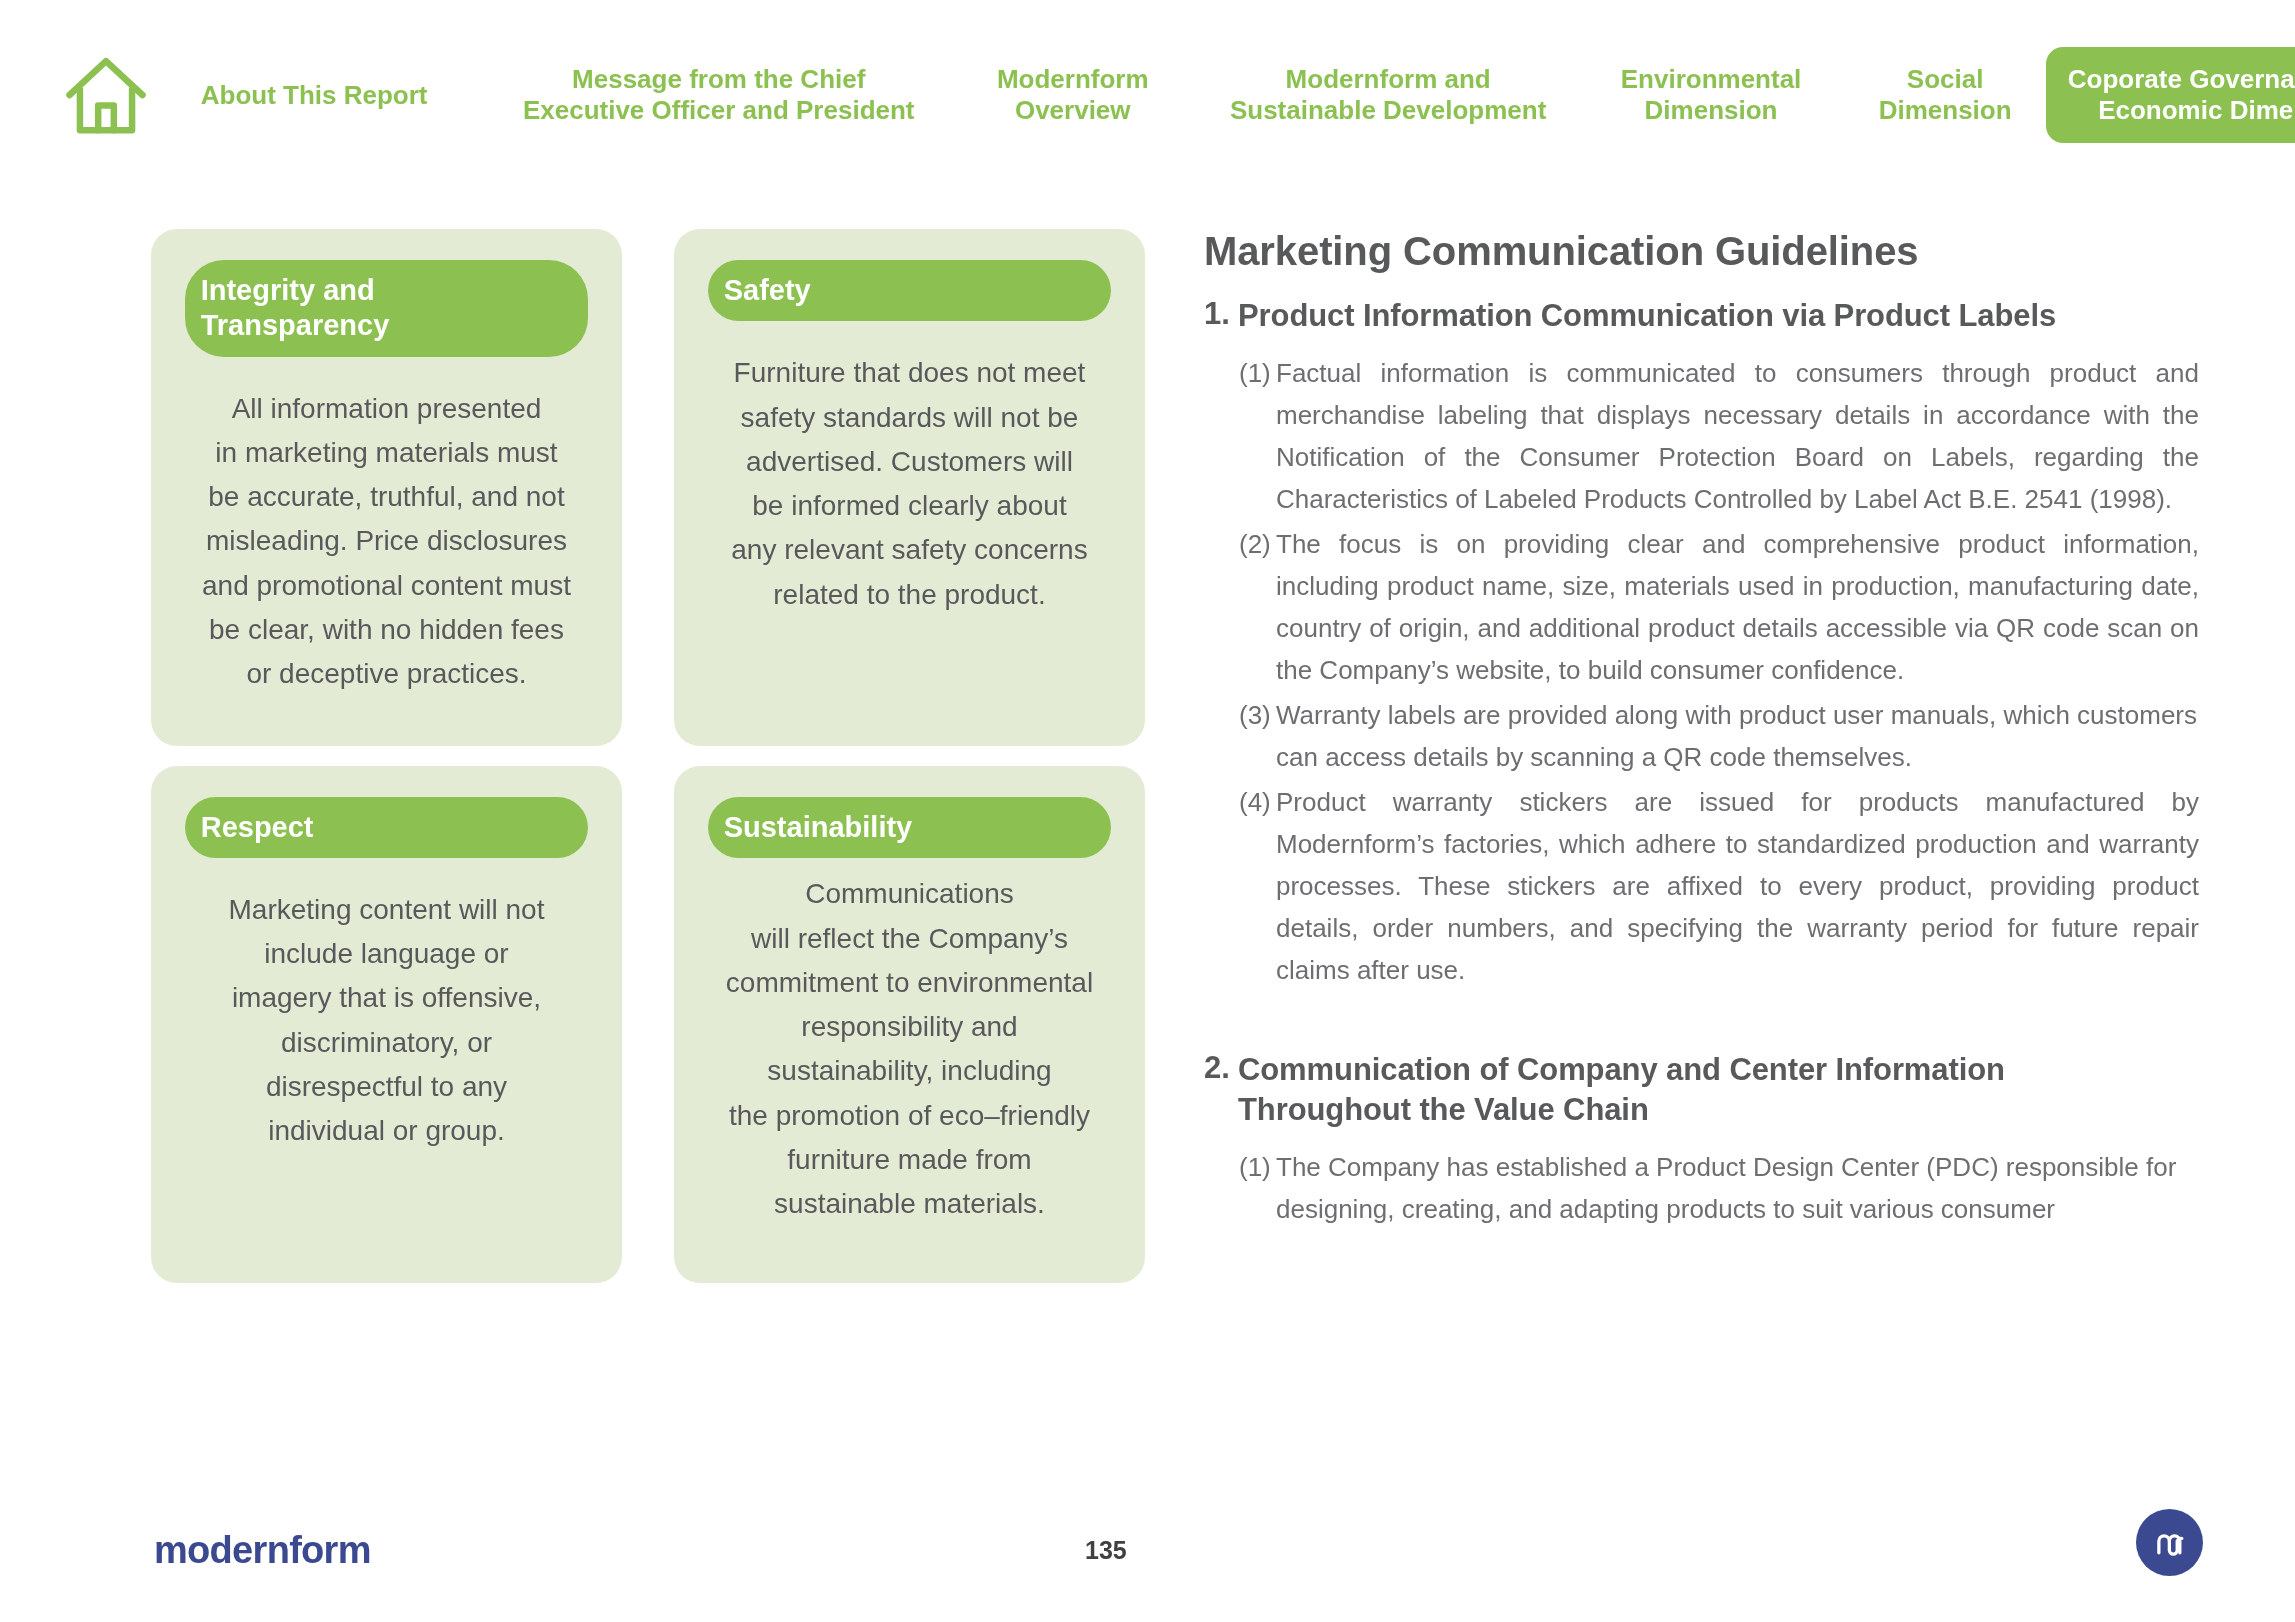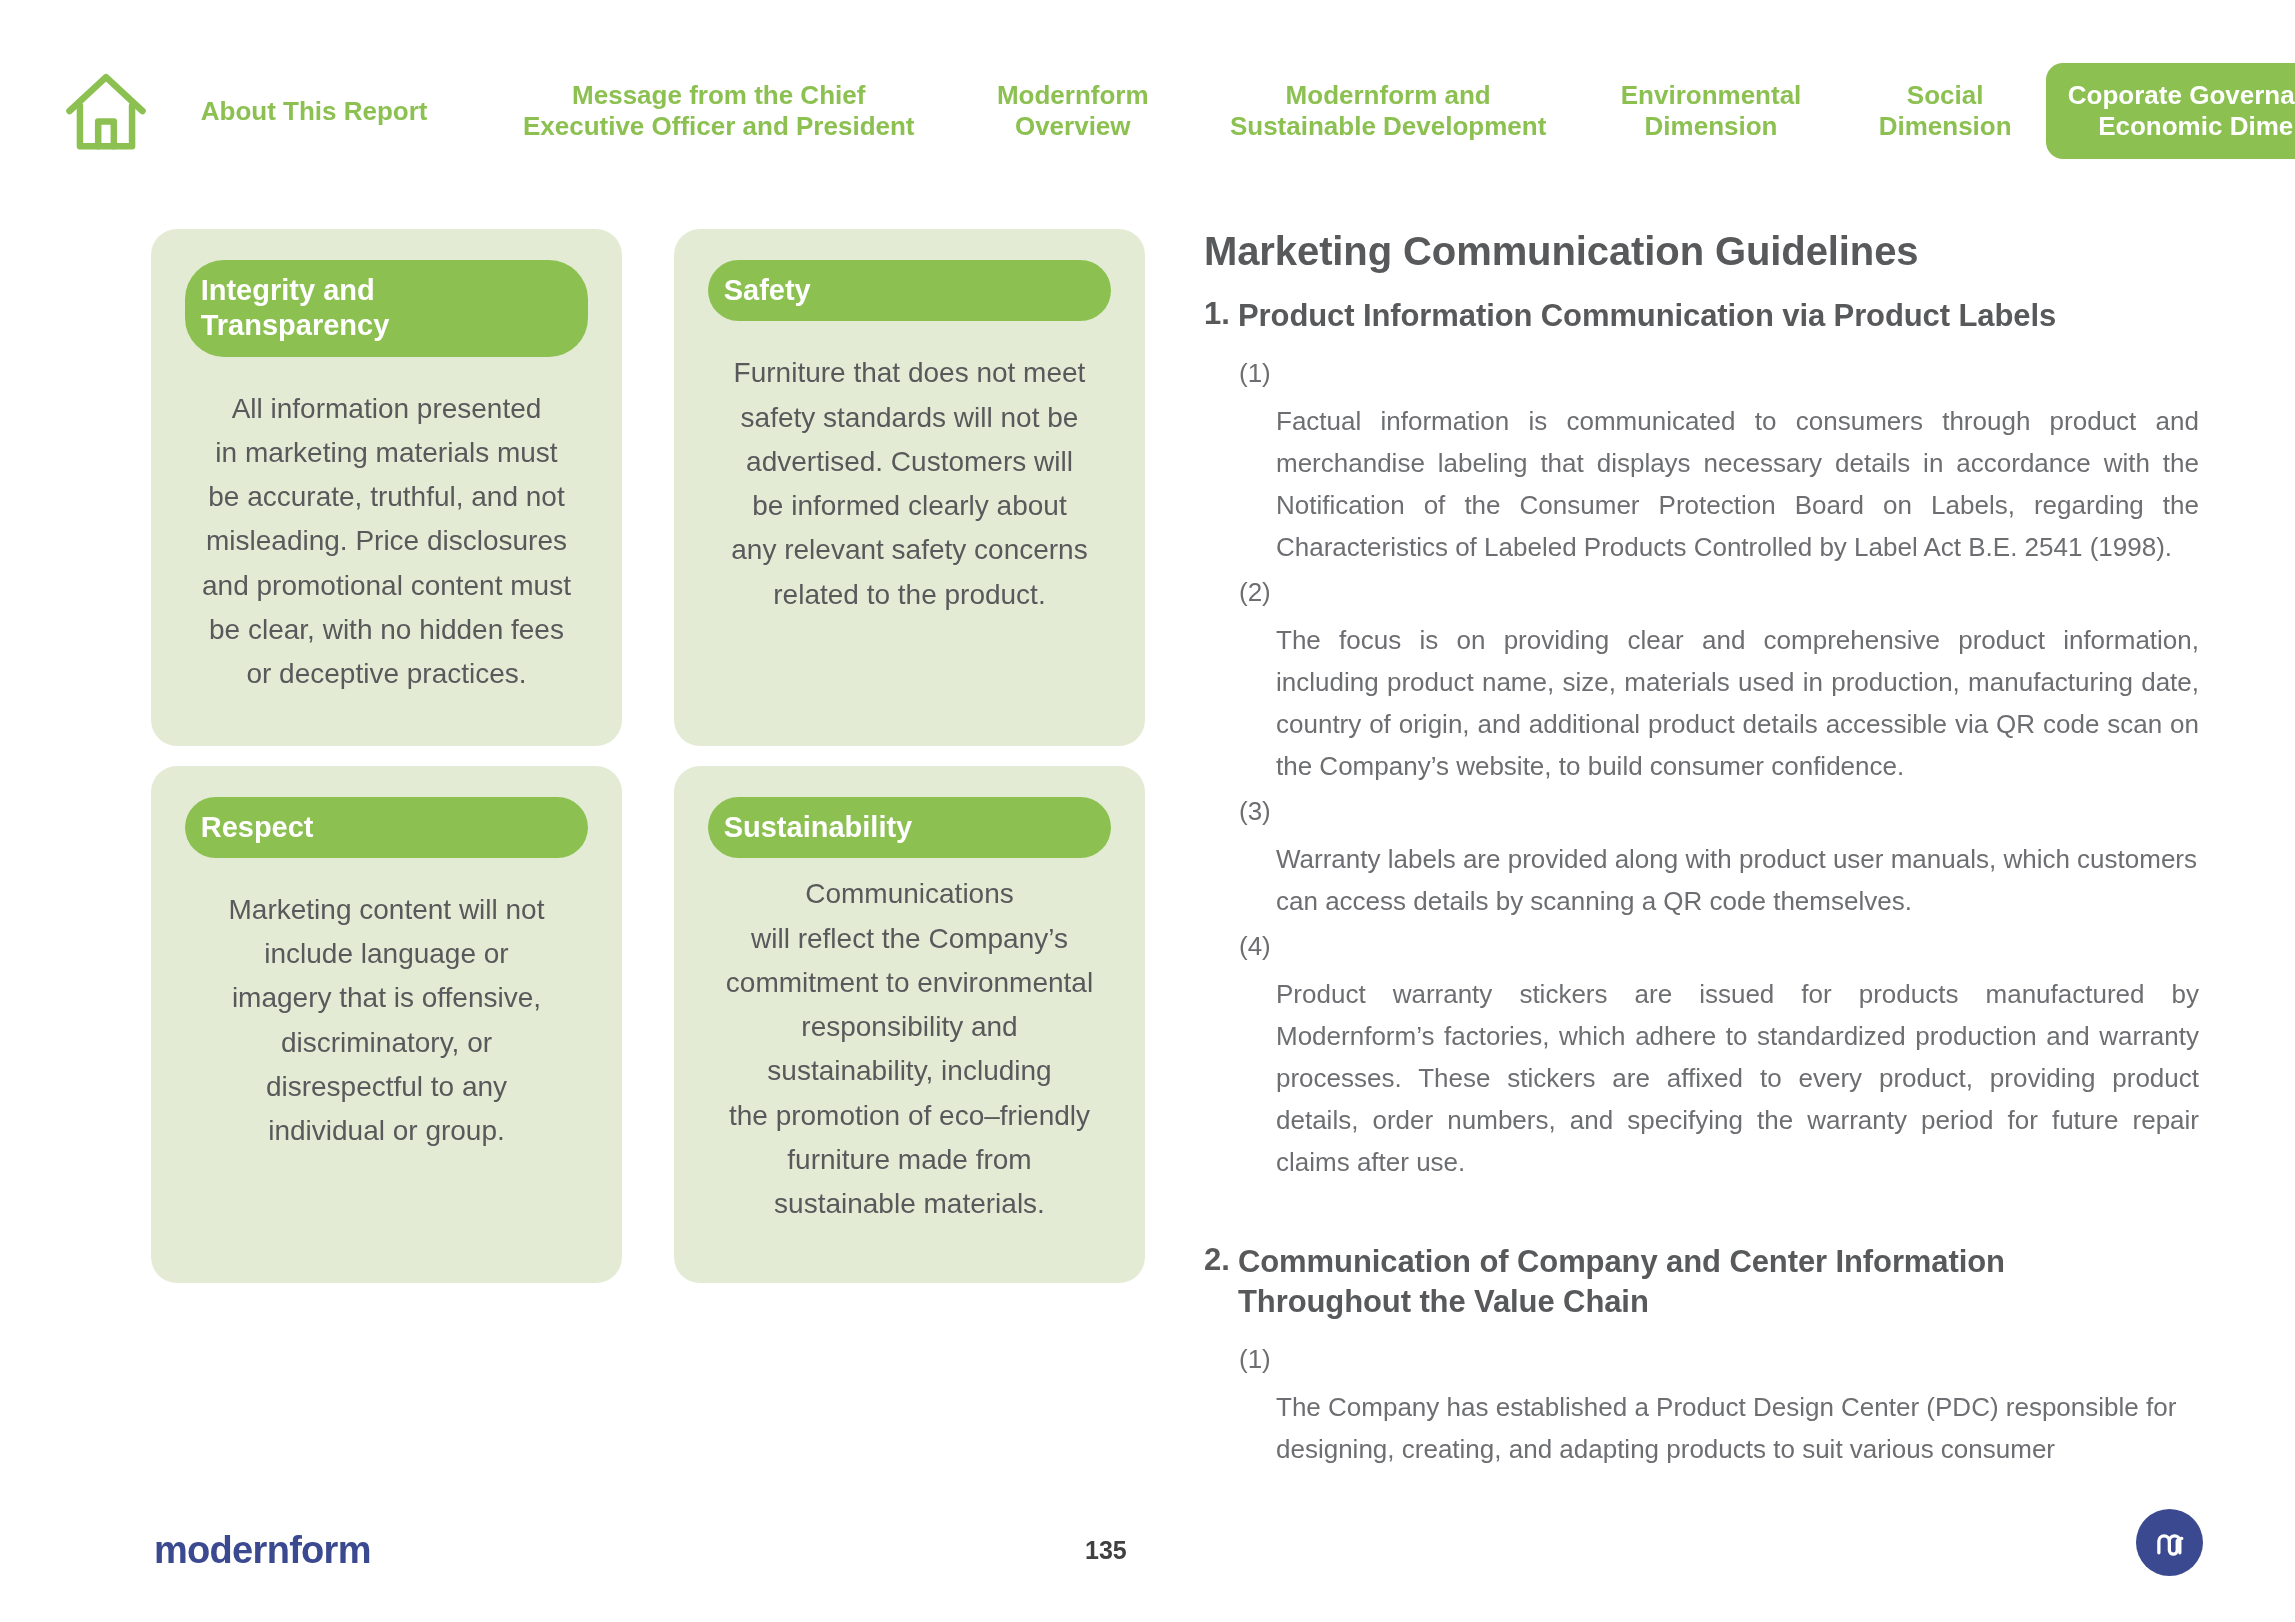--- a/index.html
+++ b/index.html
@@ -12,21 +12,21 @@
     height: 1623px;
     font-family: "Liberation Sans", sans-serif;
     color: #58595b;
     position: relative;
     overflow: hidden;
   }
 
   
   .topnav {
     position: absolute;
-    left: 0; top: 16px;
+    left: 0; top: 0;
     width: 1891px;
     height: 190px;
     display: flex;
     align-items: center;
     padding: 0 59px;
     box-sizing: border-box;
   }
   .home-btn {
     width: 88px;
     height: 88px;
@@ -146,21 +146,20 @@
     line-height: 1.62;
     color: #6d6e71;
     margin: 0 0 2.6px 0;
     padding-left: 35px;
   }
   .tc-item .marker { width: 37px; flex: 0 0 auto; }
   .tc-item .body {
     flex: 1 1 auto;
     text-align: justify;
     text-justify: inter-word;
-    margin-top: 48px;
   }
   .tc-item .body.nojust { text-align: left; }
   .spacer-block { height: 56px; }
 
   
   .footer {
     position: absolute;
     left: 0; bottom: 0;
     width: 2295px;
     height: 164px;

